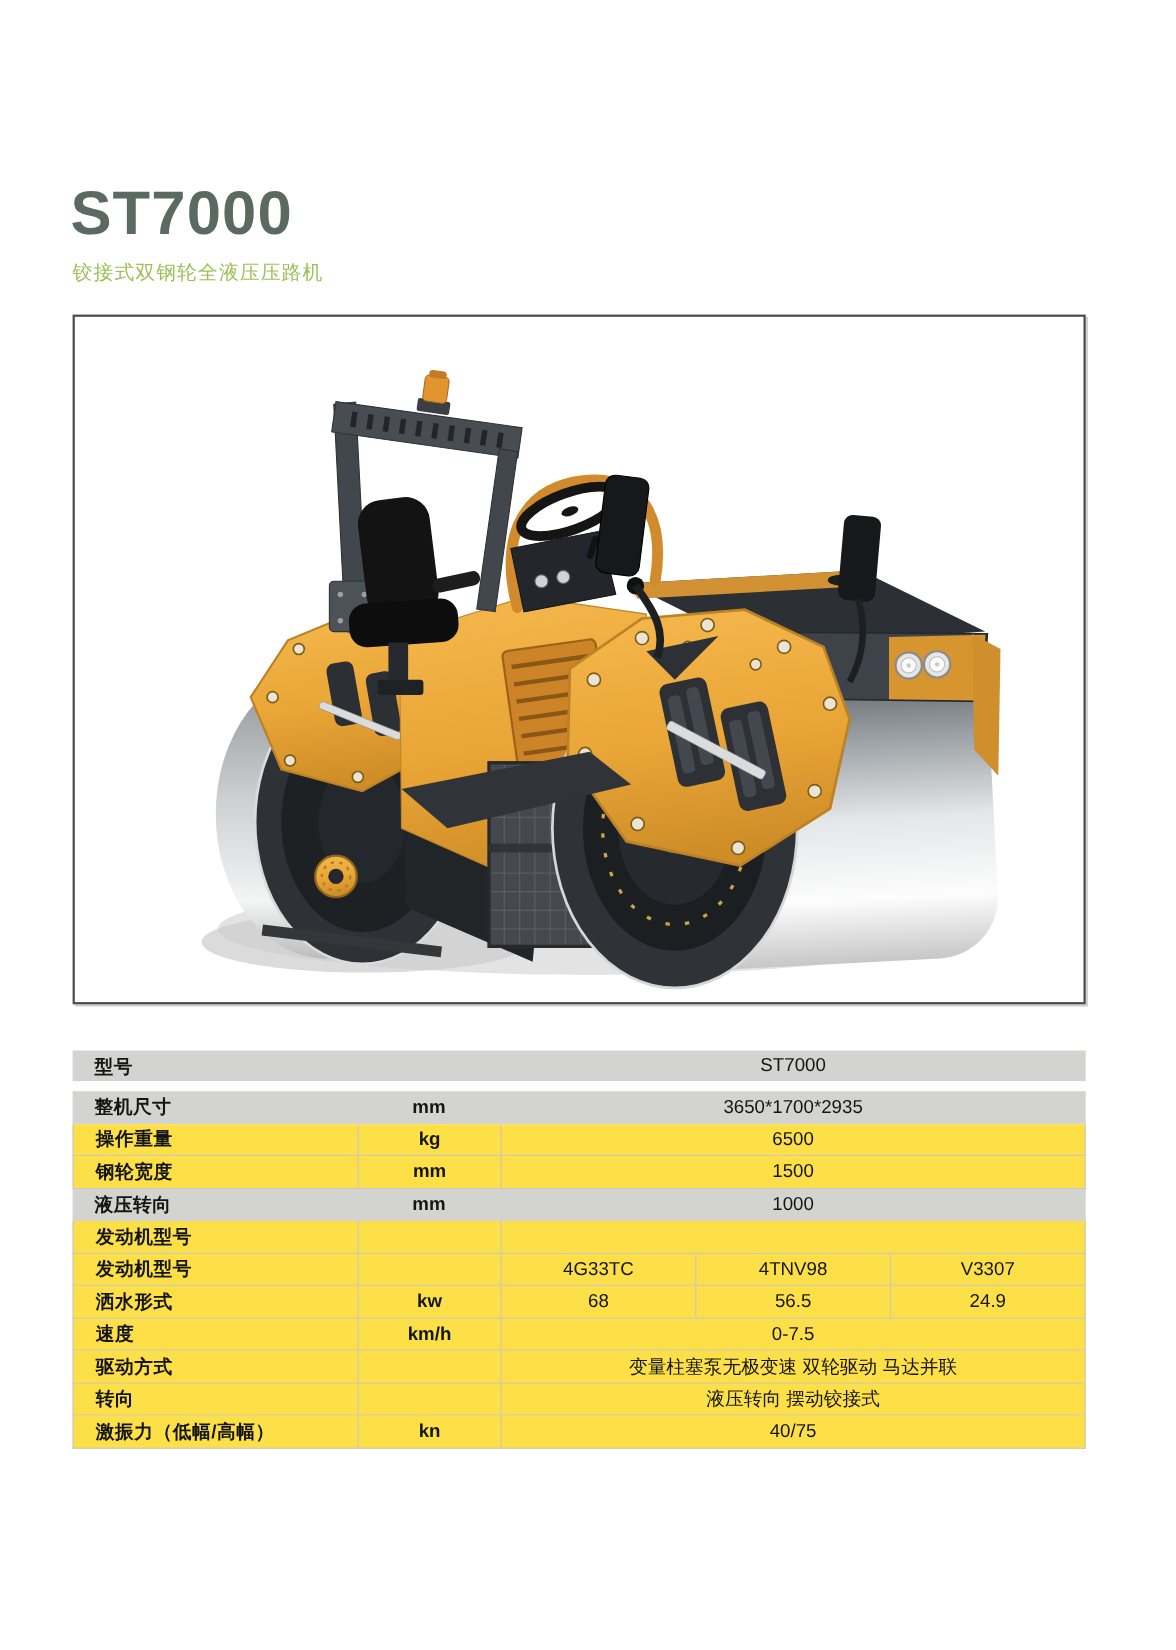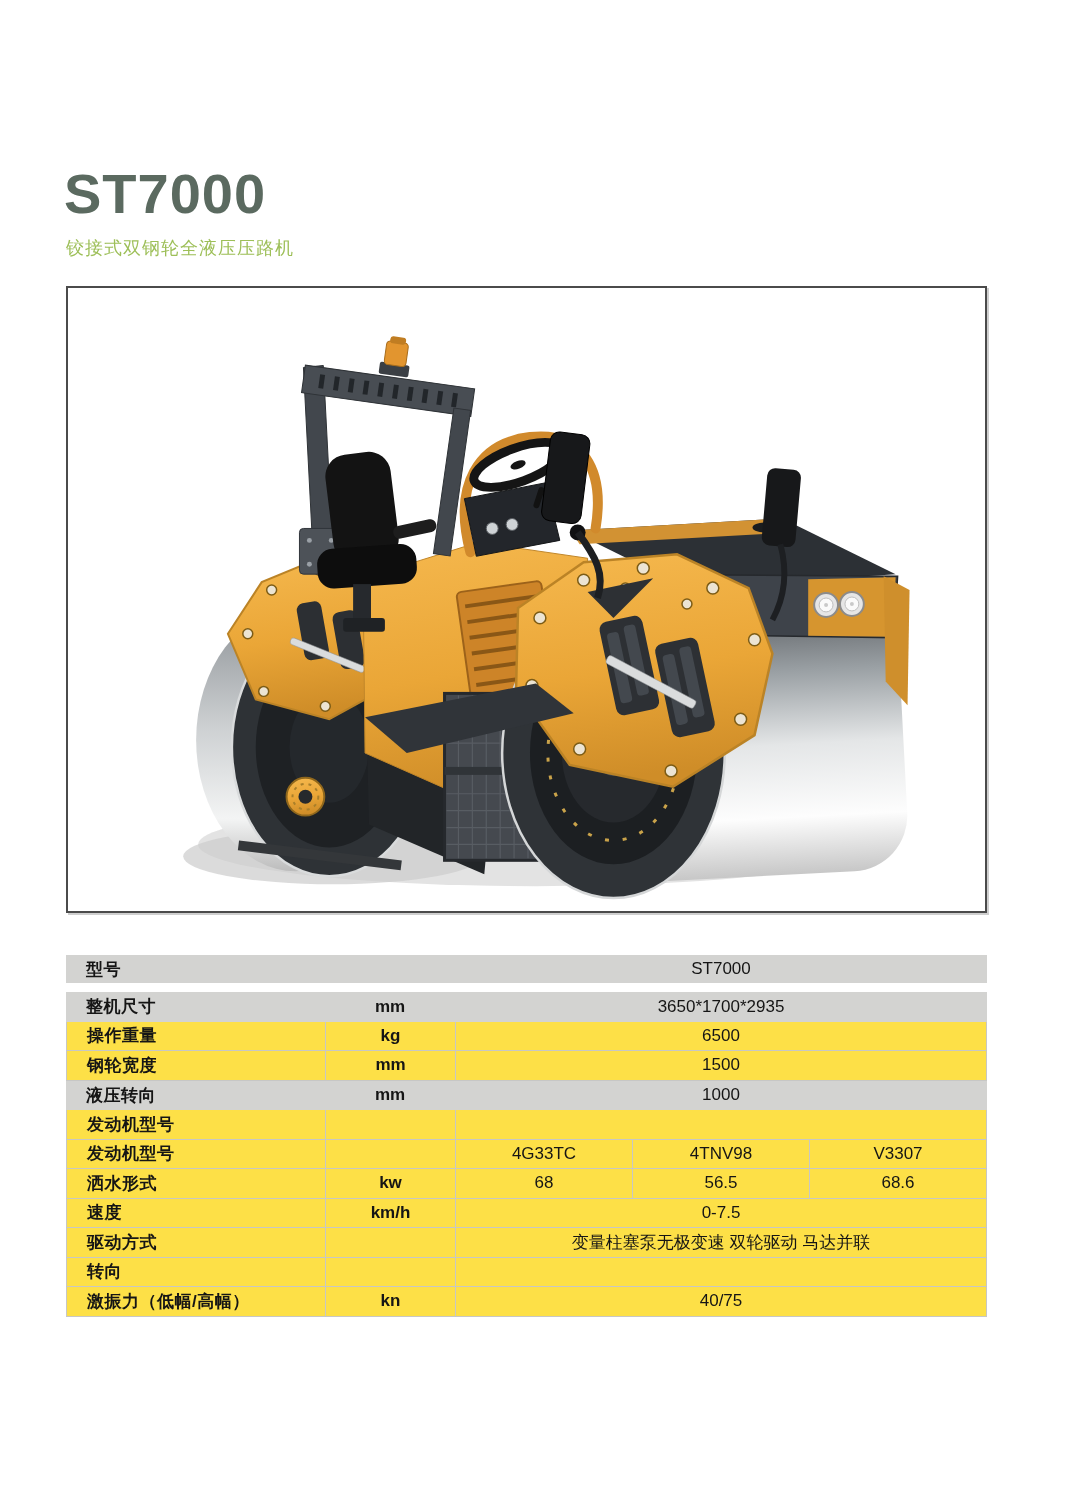--- a/index.html
+++ b/index.html
@@ -308,21 +308,21 @@
         <div class="c v3">V3307</div>
       </div>
     </div>
 
     <div class="row white">
       <div class="c label">洒水形式</div>
       <div class="c unit">kw</div>
       <div class="vals">
         <div class="c v3">68</div>
         <div class="c v3">56.5</div>
-        <div class="c v3">68.6</div>
+        <div class="c v3">24.9</div>
       </div>
     </div>
 
     <div class="row white">
       <div class="c label">速度</div>
       <div class="c unit">km/h</div>
       <div class="vals">
           <div class="c val">0-7.5</div>
         </div>
     </div>
@@ -331,20 +331,23 @@
       <div class="c label">驱动方式</div>
       <div class="c unit"></div>
       <div class="vals">
           <div class="c val">变量柱塞泵无极变速 双轮驱动 马达并联</div>
         </div>
     </div>
 
     <div class="row white">
       <div class="c label">转向</div>
       <div class="c unit"></div>
+      <div class="vals">
+          <div class="c val">液压转向 摆动铰接式</div>
+        </div>
     </div>
 
     <div class="row white">
       <div class="c label">激振力（低幅/高幅）</div>
       <div class="c unit">kn</div>
       <div class="vals">
           <div class="c val">40/75</div>
         </div>
     </div>
 

